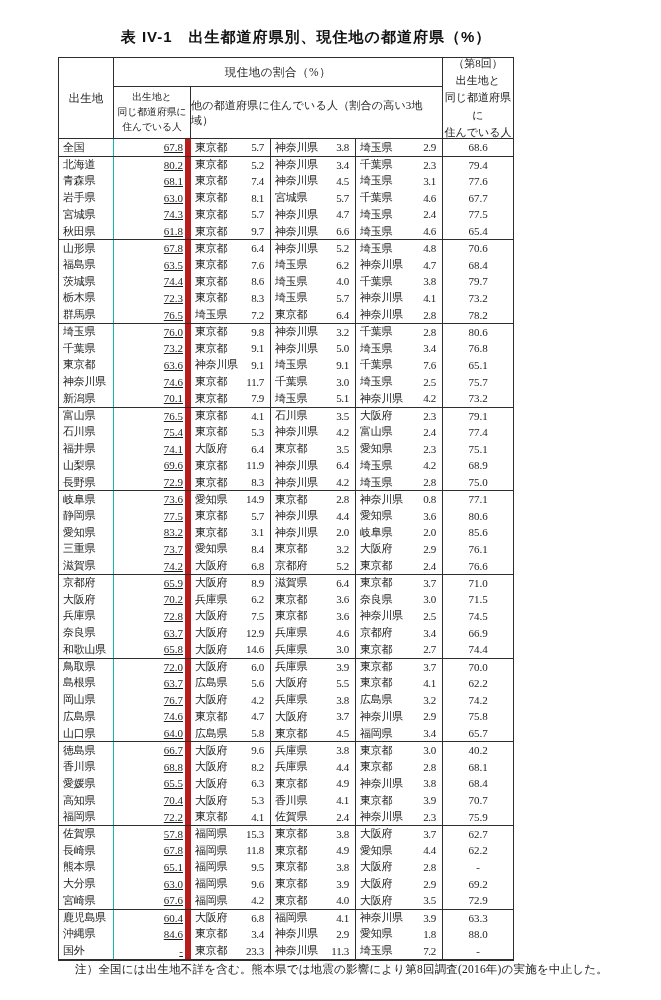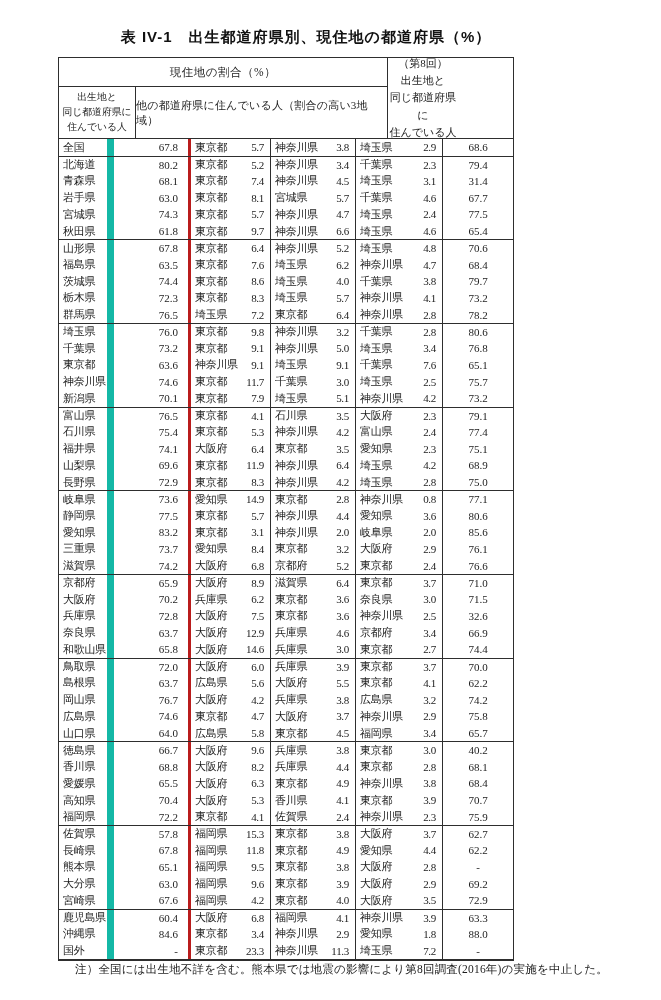--- a/index.html
+++ b/index.html
@@ -41,40 +41,41 @@
     font-size:11px;letter-spacing:.2px;
   }
   .th-r8{
     width:70px;display:flex;align-items:center;justify-content:center;
     text-align:center;font-size:11px;line-height:1.55;white-space:pre-line;
   }
   .tbody{display:flex;flex-direction:column;}
   .row{display:flex;height:16.74px;box-sizing:border-box;align-items:center;font-size:11px;}
   .row.sep{border-top:1.5px solid #2e2e2e;align-items:center;}
   .c{box-sizing:border-box;height:100%;display:flex;align-items:center;}
-  .c.name{width:55px;border-right:7px solid #14b8a6;padding-left:4px;letter-spacing:-.3px;}
-  .c.same{width:77px;border-right:3px solid #b91c1c;justify-content:flex-end;padding-right:10px;}
+  .c.name{width:55px;border-right:1px solid #14b8a6;padding-left:4px;letter-spacing:-.3px;}
+  .c.same{width:77px;border-right:6px solid #b91c1c;justify-content:flex-end;padding-right:2px;text-decoration:underline;}
   .c.pair{border-right:1px solid #2e2e2e;justify-content:space-between;padding:0 6px 0 4px;letter-spacing:-.3px;}
   .c.p1{width:80px;}
   .c.p2{width:85px;}
   .c.p3{width:87px;}
   .c.r8{width:70px;justify-content:center;}
   .note{
     position:absolute;left:75px;top:962px;width:560px;
     font-size:11.5px;letter-spacing:.2px;color:#1c1c1c;
   }
 </style>
 </head>
 <body>
 
 <div class="page">
   <div class="title">表 IV-1　出生都道府県別、現住地の都道府県（%）</div>
 
   <div class="tbl">
     <div class="thead">
+      <div class="th-birth">出生地</div>
       <div class="th-mid">
         <div class="th-ratio">現住地の割合（%）</div>
         <div class="th-sub">
           <div class="th-same">出生地と
 同じ都道府県に
 住んでいる人</div>
           <div class="th-other">他の都道府県に住んでいる人（割合の高い3地域）</div>
         </div>
       </div>
       <div class="th-r8">（第8回）
@@ -125,21 +126,21 @@
       <span class="pv">7.4</span>
     </div>
     <div class="c pair p2">
       <span class="pn">神奈川県</span>
       <span class="pv">4.5</span>
     </div>
     <div class="c pair p3">
       <span class="pn">埼玉県</span>
       <span class="pv">3.1</span>
     </div>
-    <div class="c r8">31.4</div>
+    <div class="c r8">77.6</div>
   </div>
         <div class="row">
     <div class="c name">岩手県</div>
     <div class="c same">63.0</div>
     <div class="c pair p1">
       <span class="pn">東京都</span>
       <span class="pv">8.1</span>
     </div>
     <div class="c pair p2">
       <span class="pn">宮城県</span>
@@ -567,21 +568,21 @@
       <span class="pv">7.5</span>
     </div>
     <div class="c pair p2">
       <span class="pn">東京都</span>
       <span class="pv">3.6</span>
     </div>
     <div class="c pair p3">
       <span class="pn">神奈川県</span>
       <span class="pv">2.5</span>
     </div>
-    <div class="c r8">32.6</div>
+    <div class="c r8">74.5</div>
   </div>
         <div class="row">
     <div class="c name">奈良県</div>
     <div class="c same">63.7</div>
     <div class="c pair p1">
       <span class="pn">大阪府</span>
       <span class="pv">12.9</span>
     </div>
     <div class="c pair p2">
       <span class="pn">兵庫県</span>

